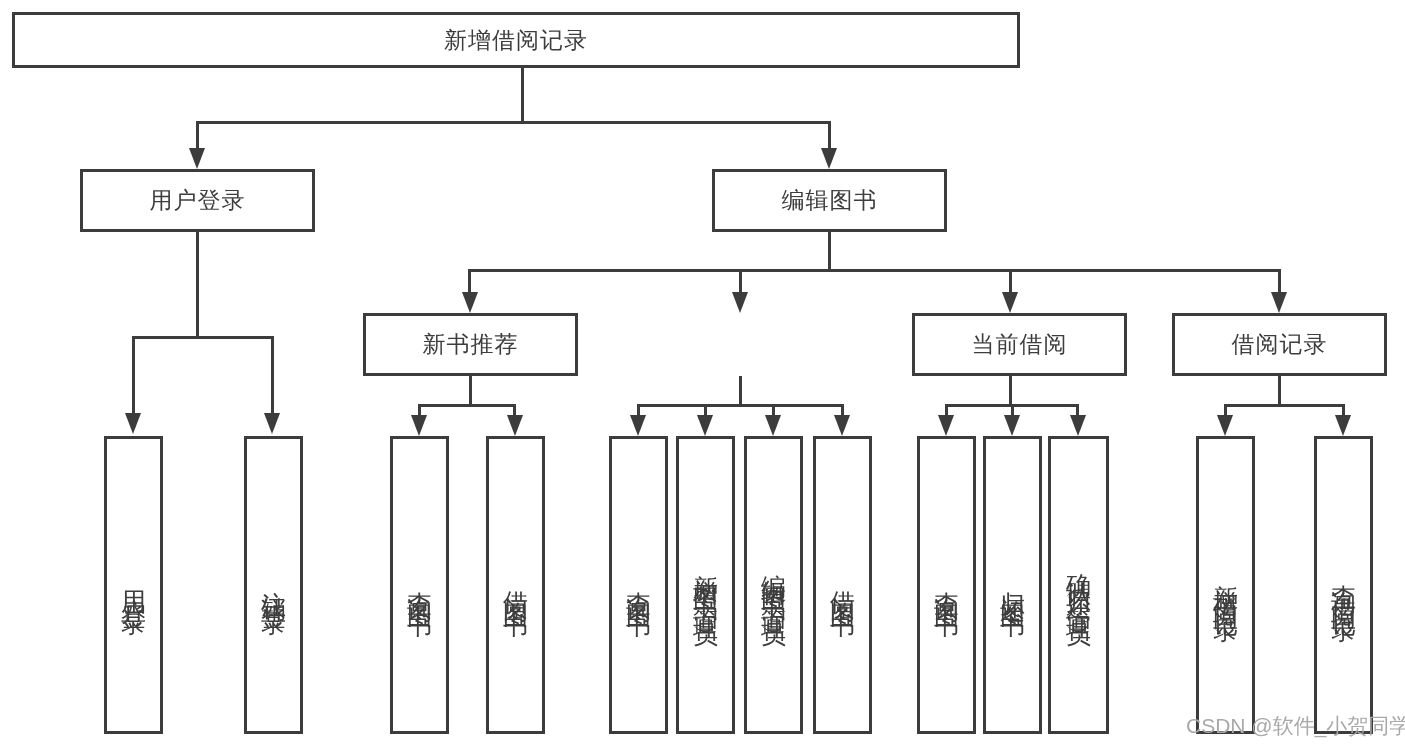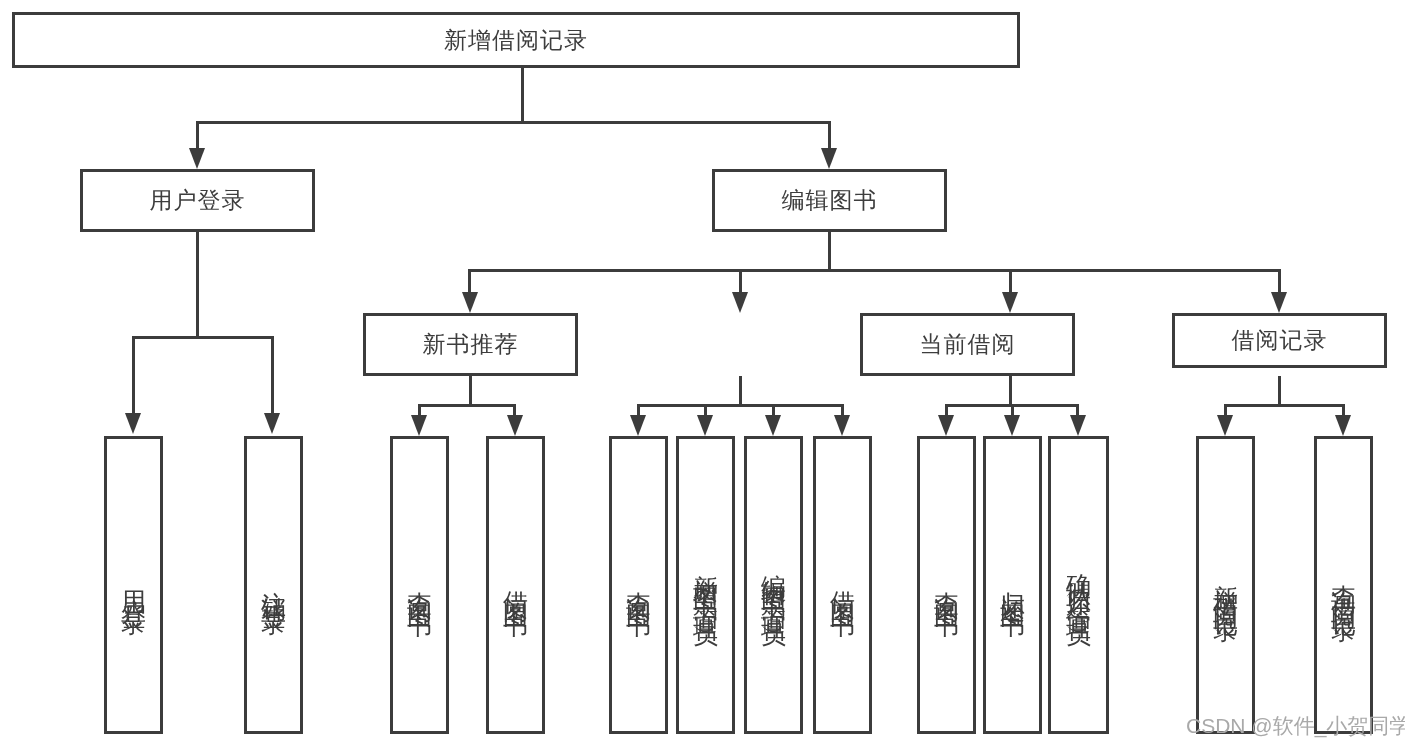--- a/index.html
+++ b/index.html
@@ -126,24 +126,24 @@
   <div class="node h" style="left:80px;top:169px;width:235px;height:63px">
     <span>用户登录</span>
   </div>
   <div class="node h" style="left:712px;top:169px;width:235px;height:63px">
     <span>编辑图书</span>
   </div>
 
   <div class="node h" style="left:363px;top:313px;width:215px;height:63px">
     <span>新书推荐</span>
   </div>
-  <div class="node h" style="left:860px;top:313px;width:215px;height:63px">
+  <div class="node h" style="left:912px;top:313px;width:215px;height:63px">
     <span>当前借阅</span>
   </div>
-  <div class="node h" style="left:1172px;top:313px;width:215px;height:55px">
+  <div class="node h" style="left:1172px;top:313px;width:215px;height:63px">
     <span>借阅记录</span>
   </div>
 
   <div class="node" style="left:104px;top:436px;width:59px;height:298px">
     <span class="vtext">用户登录</span>
   </div>
   <div class="node" style="left:244px;top:436px;width:59px;height:298px">
     <span class="vtext">注销登录</span>
   </div>
 

